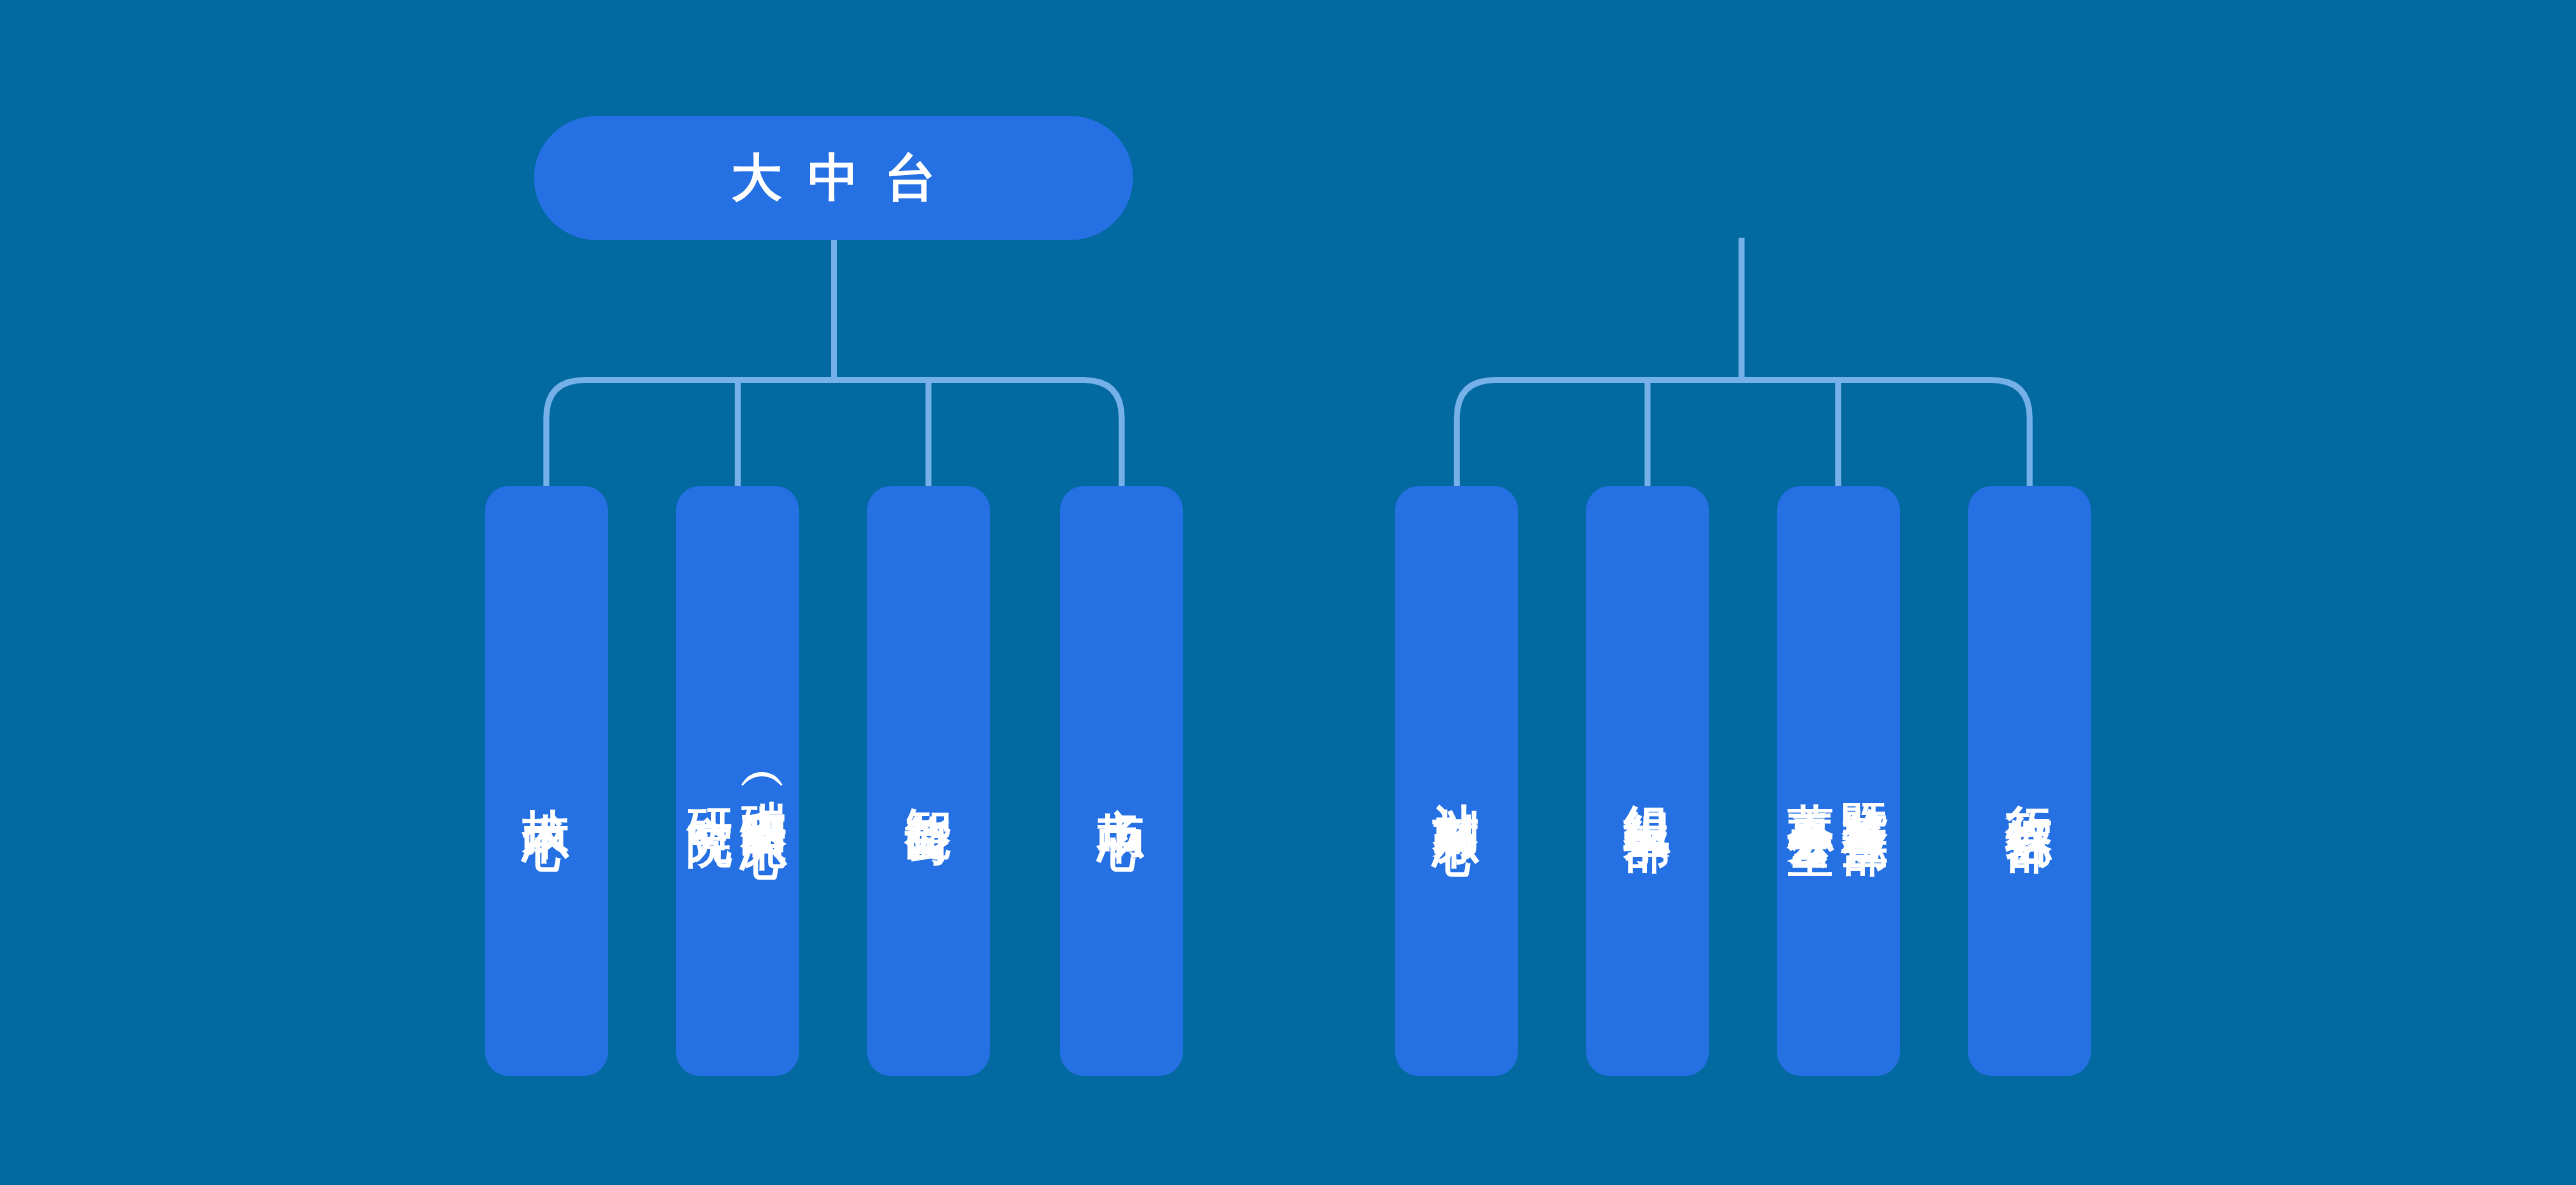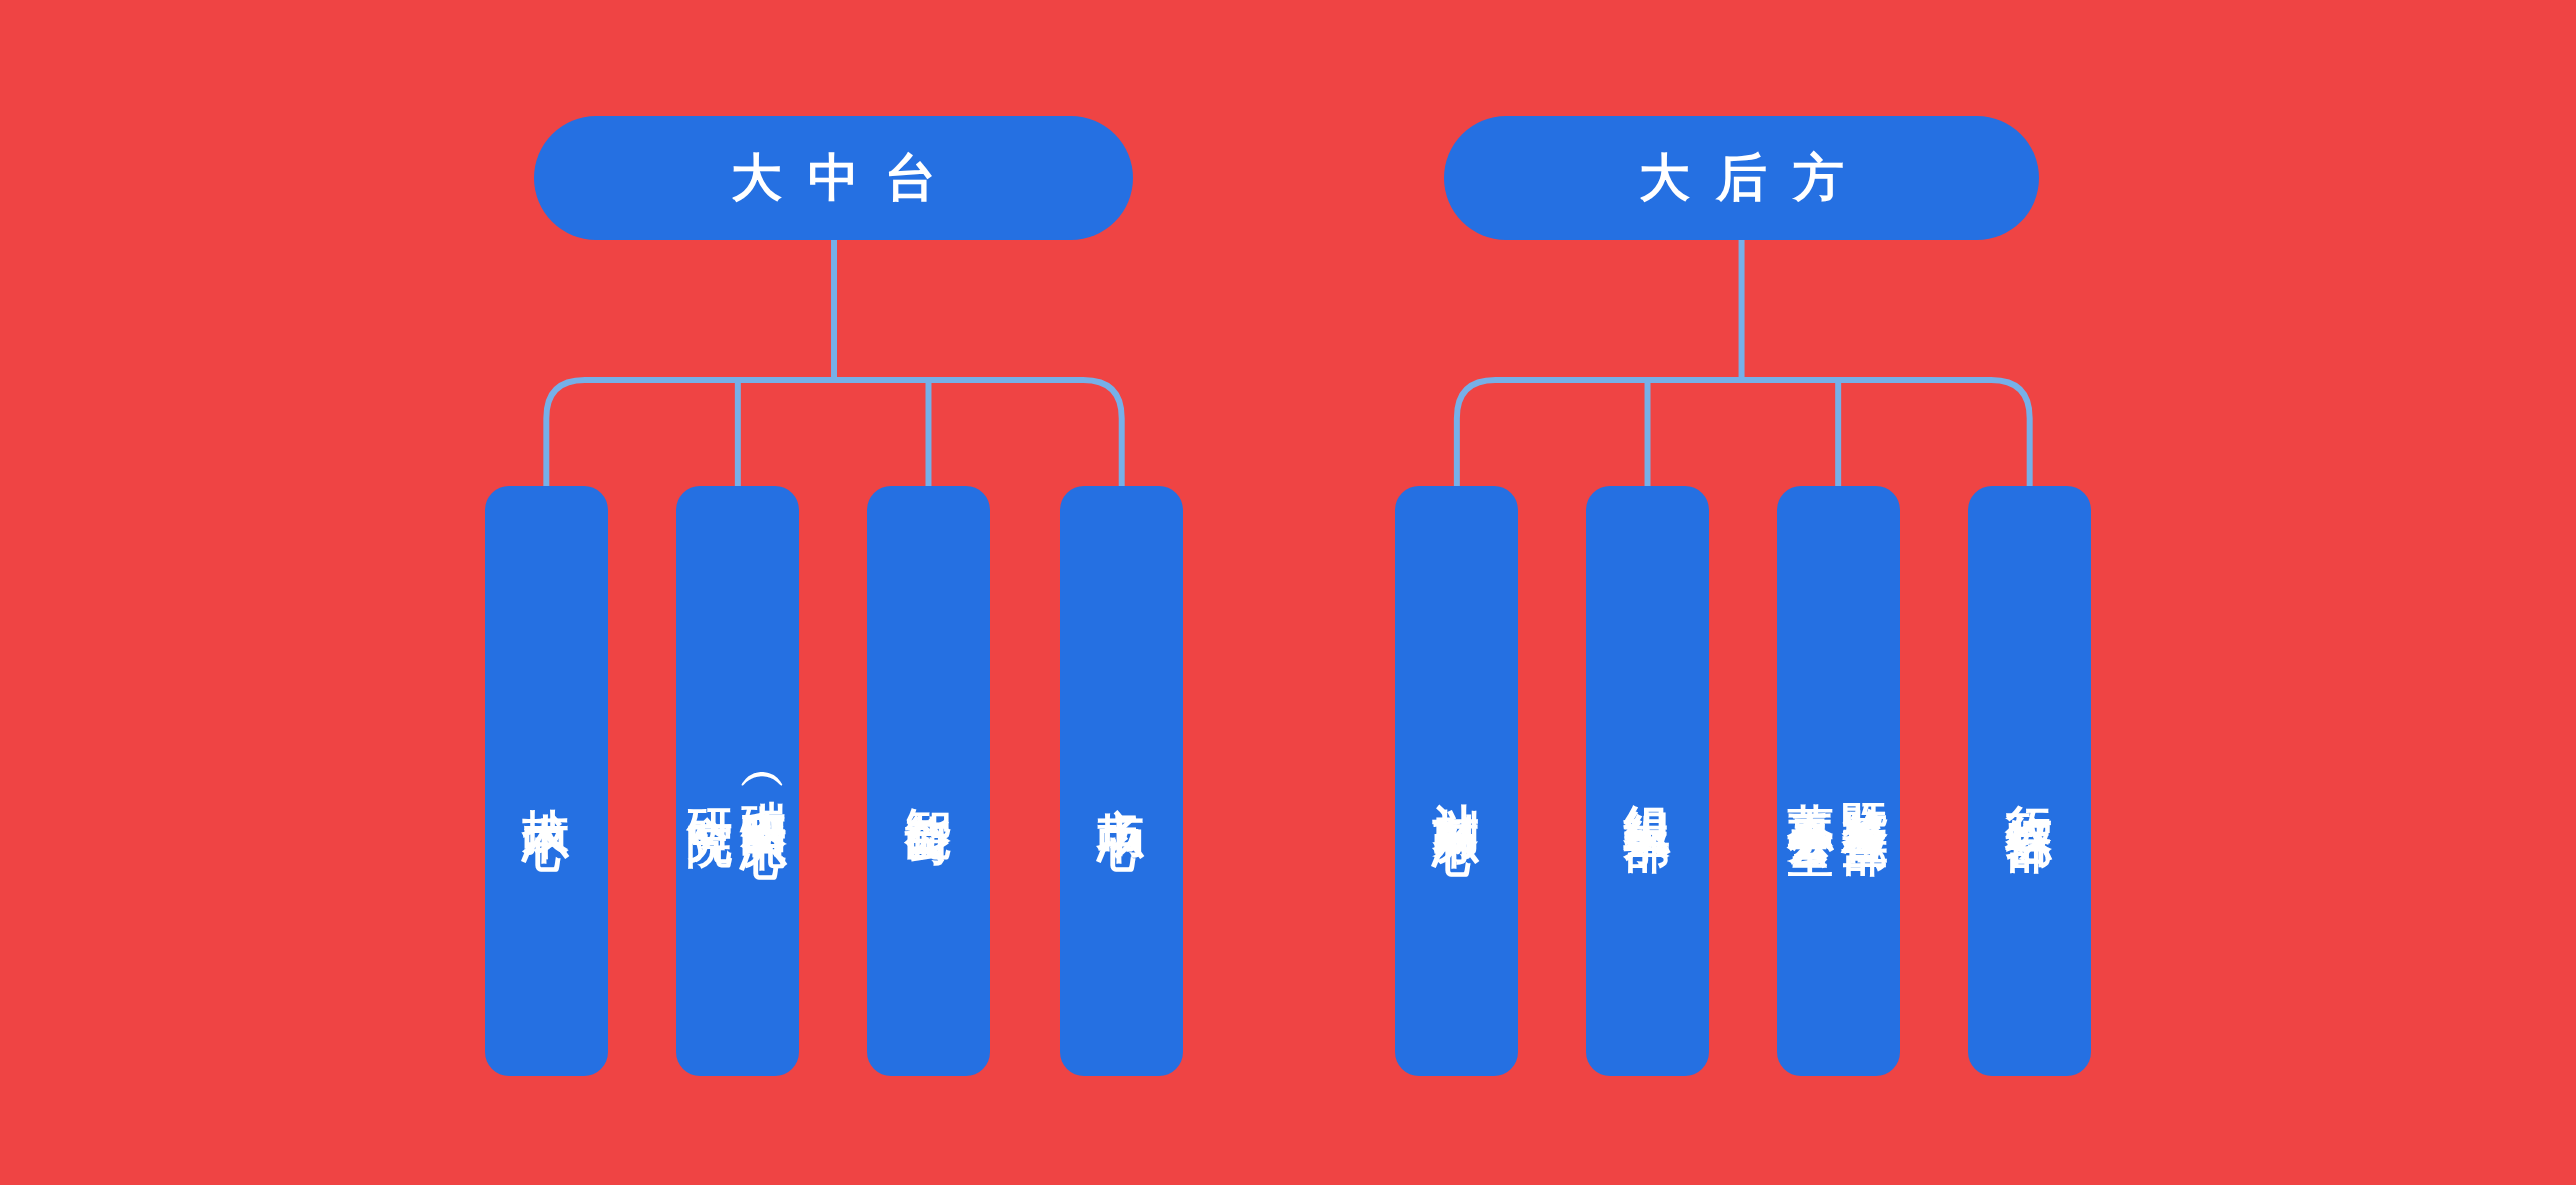--- a/index.html
+++ b/index.html
@@ -4,21 +4,21 @@
 <style>
   html, body {
     margin: 0;
     padding: 0;
     background: #ffffff;
   }
   .canvas {
     position: relative;
     width: 2576px;
     height: 1186px;
-    background: #ef4444;
+    background: #0369a1;
     overflow: hidden;
     font-family: "Liberation Sans", "DejaVu Sans", sans-serif;
   }
   .connectors {
     position: absolute;
     left: 0;
     top: 0;
     width: 2576px;
     height: 1186px;
   }
@@ -84,23 +84,20 @@
 
     <path d="M 2037 278 L 2037 444.5"></path>
     <path d="M 1704 575 L 1704 489 Q 1704 444.5 1749 444.5 L 2329 444.5 Q 2374 444.5 2374 489 L 2374 575"></path>
     <path d="M 1927 444.5 L 1927 575"></path>
     <path d="M 2150 444.5 L 2150 575"></path>
   </svg>
 
   <div class="node parent-node p1">
     <span class="node-label">大中台</span>
   </div>
-  <div class="node parent-node p2">
-    <span class="node-label">大后方</span>
-  </div>
 
   <div class="node child-node g1c1">
     <span class="node-label">技术中心</span>
   </div>
   <div class="node child-node g1c2">
     <span class="node-label">研究院
 （碳中和研究中心）</span>
   </div>
   <div class="node child-node g1c3">
     <span class="node-label">智能公司</span>

